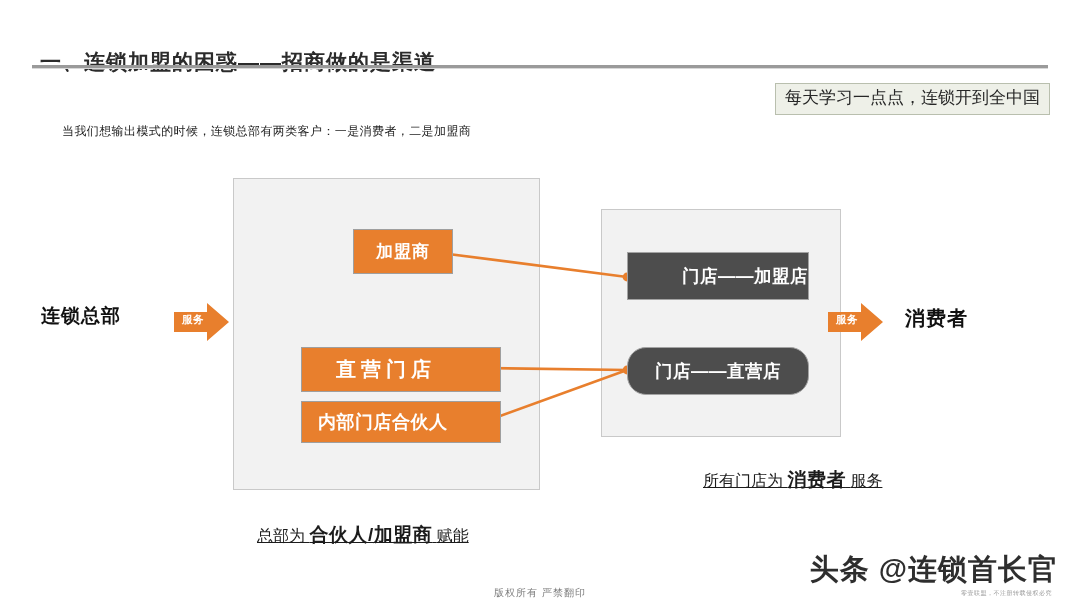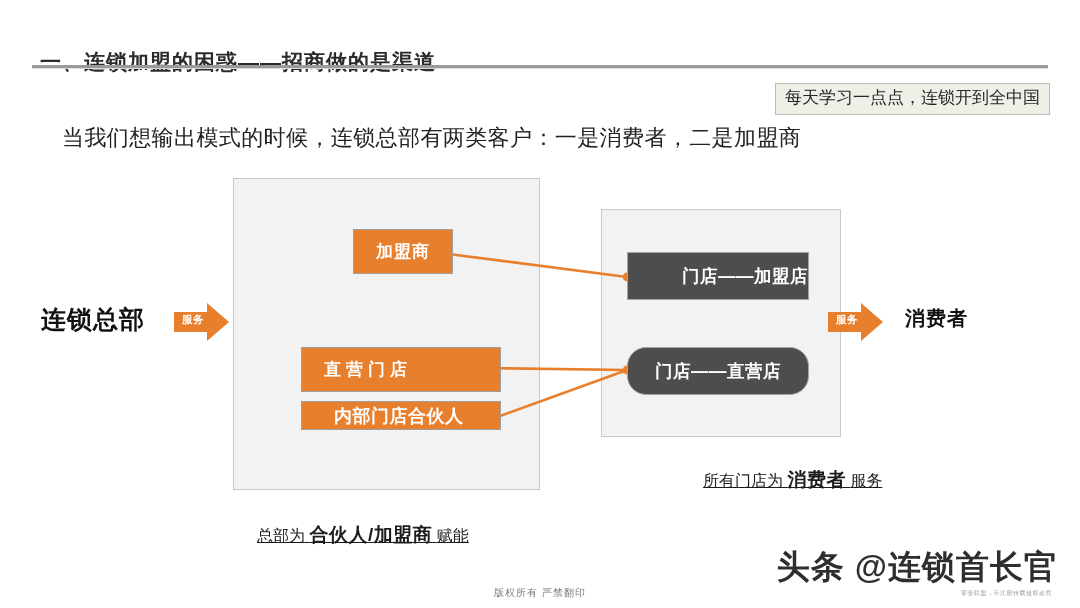--- a/index.html
+++ b/index.html
@@ -49,21 +49,21 @@
     white-space: nowrap;
     line-height: 1.35;
     margin-top: 40px;
   }
 
   
   #lead-text {
     position: absolute;
     left: 62px;
     top: 123px;
-    font-size: 22px;
+    font-size: 12px;
     color: #222;
     white-space: nowrap;
     letter-spacing: .4px;
   }
 
   
   .panel {
     position: absolute;
     background: #f2f2f2;
     border: 1px solid #c9c9c9;
@@ -86,27 +86,27 @@
     margin-left: 20px;
   }
   #node-franchisee {
     left: 333px; top: 229px; width: 100px; height: 45px;
     justify-content: center;
     font-size: 17px;
     letter-spacing: 1px;
   }
   #node-direct-store {
     left: 281px; top: 347px; width: 200px; height: 45px;
-    padding-left: 22px;
-    font-size: 17px;
+    padding-left: 34px;
+    font-size: 20px;
     letter-spacing: 5px;
   }
   #node-internal-partner {
-    left: 281px; top: 401px; width: 200px; height: 29px;
-    padding-left: 32px;
+    left: 281px; top: 401px; width: 200px; height: 42px;
+    padding-left: 16px;
     font-size: 18px;
     letter-spacing: .5px;
   }
 
   
   .dark-box {
     position: absolute;
     background: #4d4d4d;
     border: 1px solid #a3a3a3;
     box-sizing: border-box;
@@ -127,21 +127,21 @@
     position: absolute;
     left: 0; top: 0;
     width: 1080px; height: 608px;
     pointer-events: none;
   }
 
   
   #label-headquarters {
     position: absolute;
     left: 41px; top: 303px;
-    font-size: 25px;
+    font-size: 19px;
     font-weight: bold;
     color: #111;
     letter-spacing: 1px;
     white-space: nowrap;
   }
   #label-consumer {
     position: absolute;
     left: 905px; top: 305px;
     font-size: 20px;
     font-weight: bold;
@@ -190,21 +190,21 @@
     bottom: 8px;
     text-align: center;
     font-size: 10px;
     color: #7c7c7c;
     letter-spacing: 1px;
   }
   #watermark {
     position: absolute;
     right: 22px;
     bottom: 18px;
-    font-size: 33px;
+    font-size: 29px;
     font-weight: bold;
     color: #1f1f1f;
     letter-spacing: 1px;
     white-space: nowrap;
     opacity: .93;
   }
   #watermark-sub {
     position: absolute;
     right: 28px;
     bottom: 10px;

